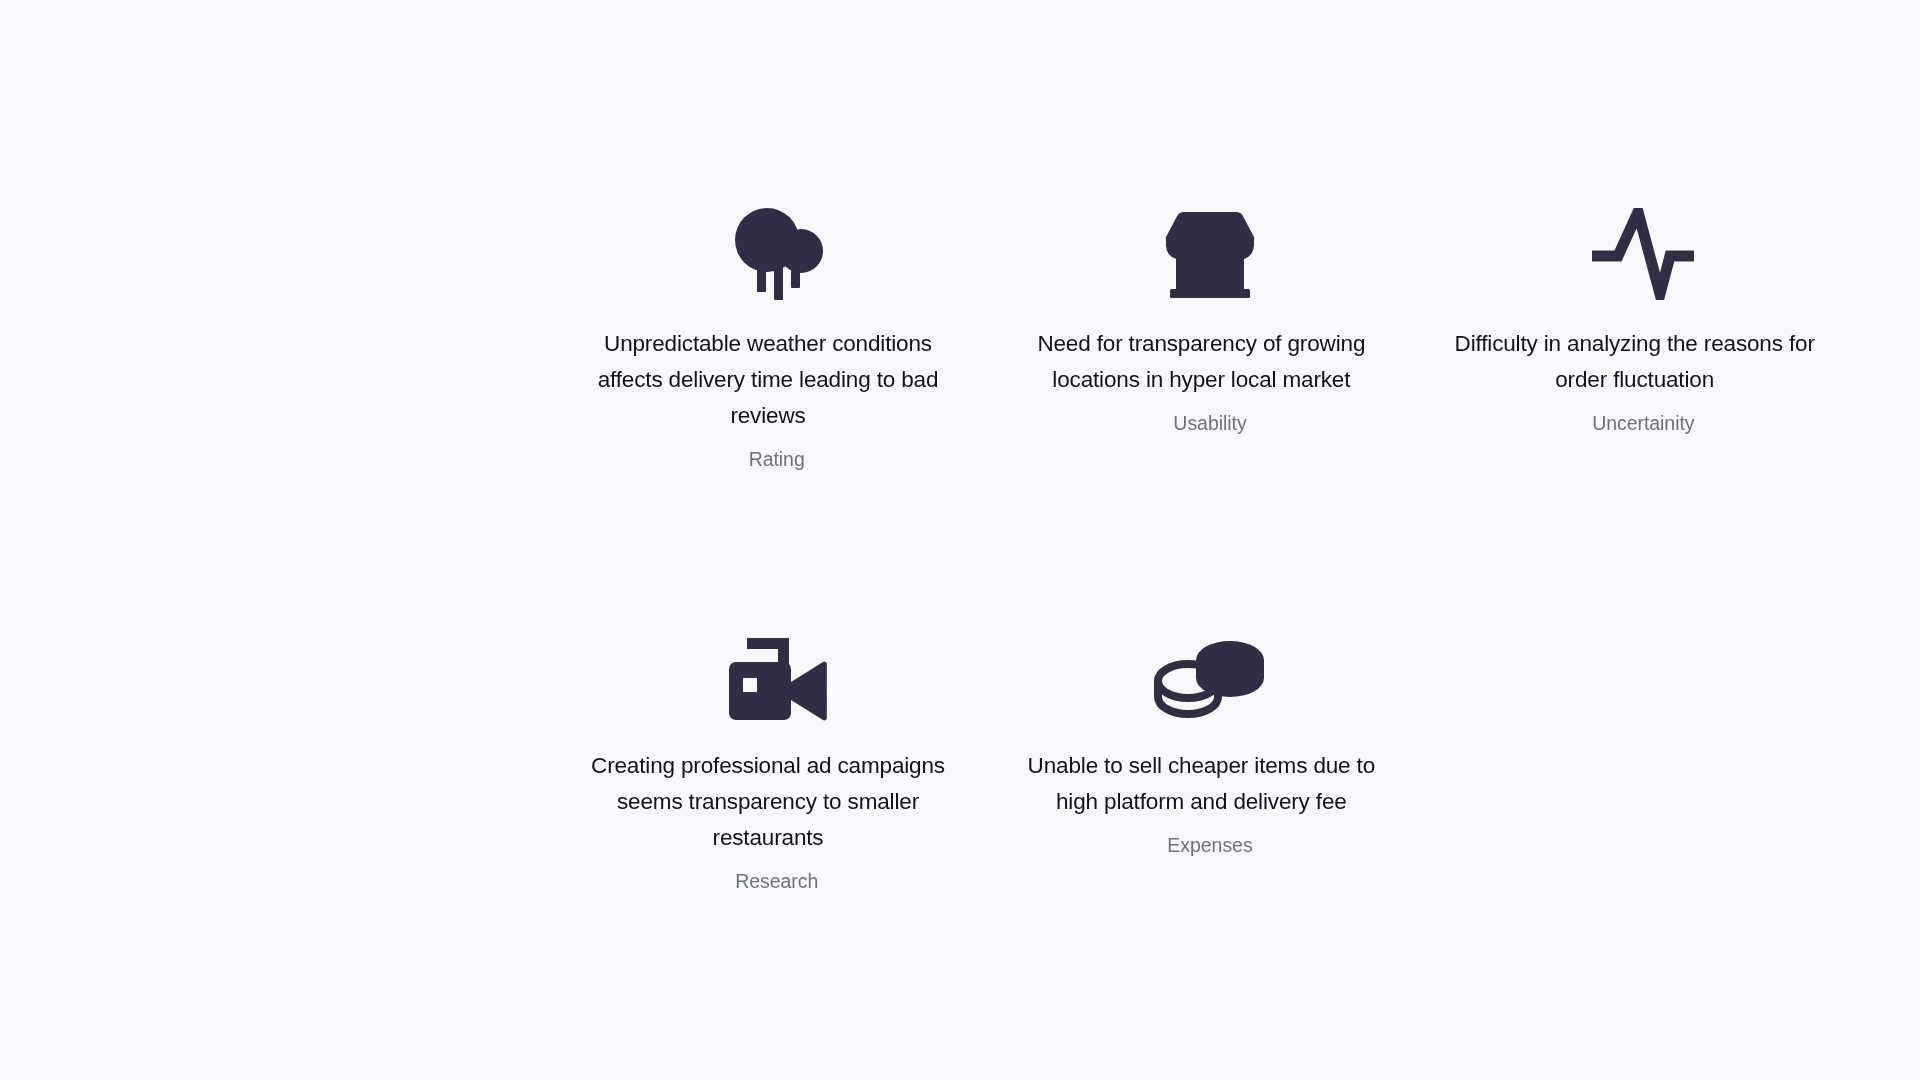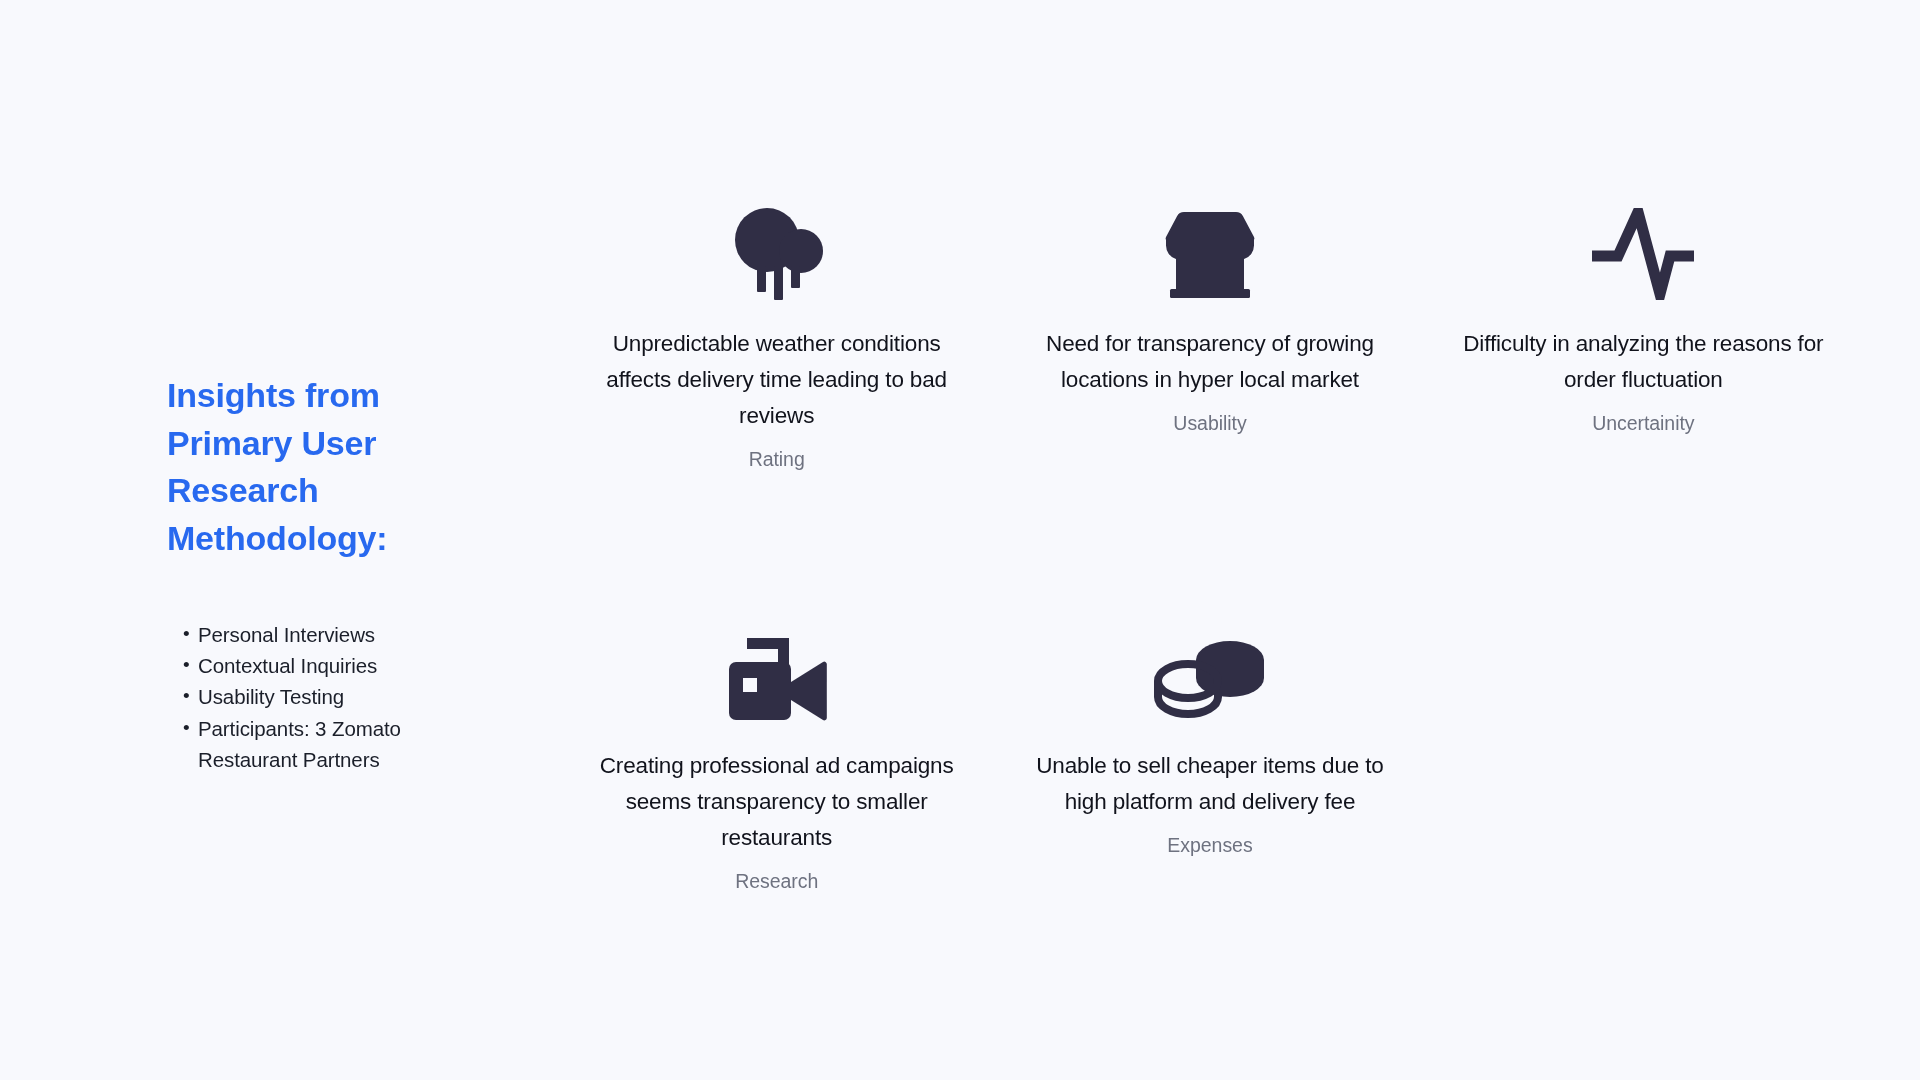--- a/index.html
+++ b/index.html
@@ -64,21 +64,20 @@
     top: 170px;
     width: 1300px;
     display: grid;
     grid-template-columns: repeat(3, 1fr);
     grid-template-rows: repeat(2, 420px);
     column-gap: 0px;
   }
   .card {
     display: flex;
     flex-direction: column;
-    align-items: center;
     padding: 0 18px;
   }
   .card-icon {
     height: 130px;
     display: flex;
     align-items: flex-end;
     justify-content: center;
     margin-bottom: 26px;
   }
   .card-icon svg { display: block; }
@@ -101,30 +100,20 @@
 
   
   .grid .card.row2 .card-icon { height: 120px; }
   .grid .card.row2 { padding-top: 12px; }
 </style>
 </head>
 <body>
 
 <div class="board">
 
-  <section class="intro">
-    <h1 class="intro-title">Insights from Primary User Research Methodology:</h1>
-
-    <ul class="intro-list">
-      <li>Personal Interviews</li>
-      <li>Contextual Inquiries</li>
-      <li>Usability Testing</li>
-      <li>Participants: 3 Zomato Restaurant Partners</li>
-    </ul>
-  </section>
 
   <section class="grid">
 
     <article class="card">
       <div class="card-icon">
         <svg width="96" height="104" viewBox="0 0 96 104" aria-hidden="true">
           <g fill="#302e45">
             <circle cx="38" cy="44" r="32"></circle>
             <circle cx="72" cy="55" r="22"></circle>
             <rect x="28" y="70" width="9" height="26" rx="1"></rect>

